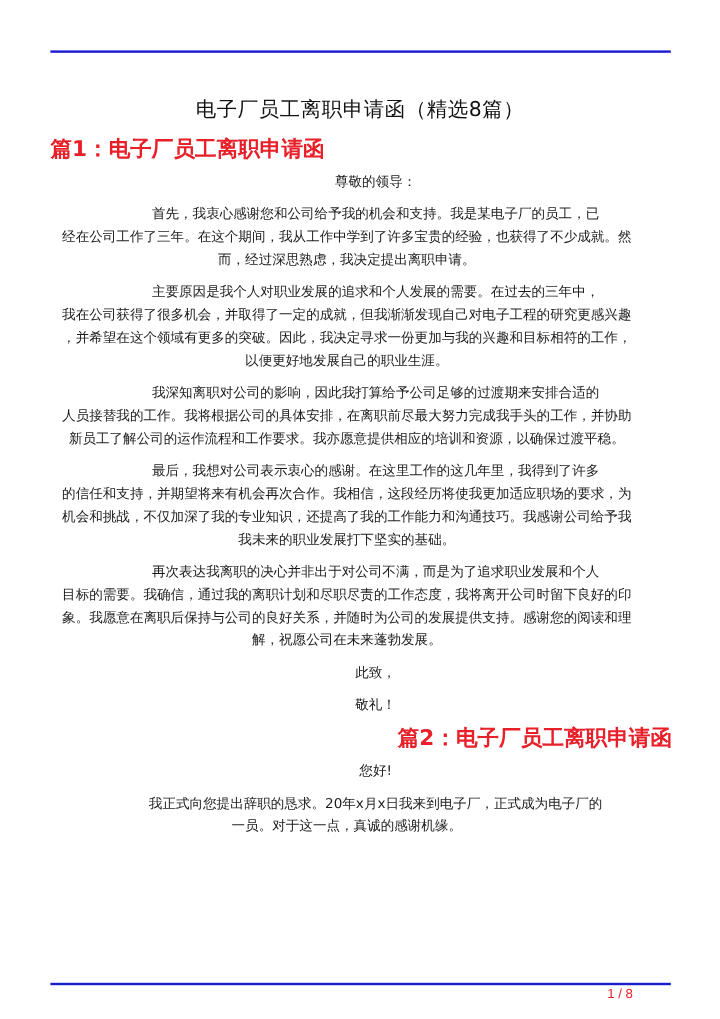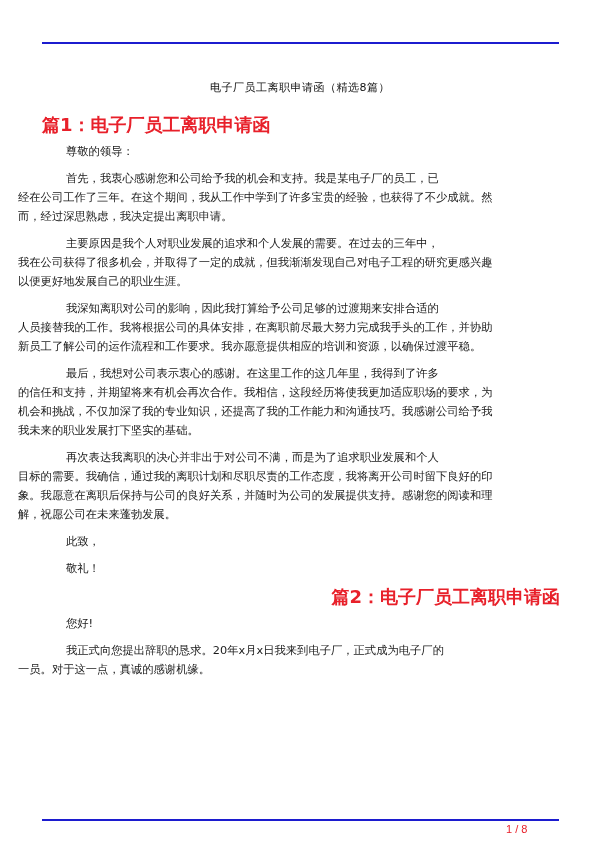--- a/index.html
+++ b/index.html
@@ -2,24 +2,24 @@
 <html><head>
 <meta charset="utf-8">
 <style>
   html, body { margin: 0; padding: 0; background: #ffffff; }
   body { width: 600px; height: 849px; position: relative; overflow: hidden;
          font-family: "DejaVu Sans", "Liberation Sans", sans-serif; color: #1a1a1a; }
   .rule { position: absolute; left: 42px; width: 517px; height: 2px; background: #1c1ccf; }
   .rule.top { top: 42px; }
   .rule.bottom { top: 819px; }
   .title { position: absolute; top: 80px; left: 0; width: 600px; text-align: center;
-           font-size: 11px; color: #111; letter-spacing: 0.5px; }
+           font-size: 17px; color: #111; letter-spacing: 0.5px; }
   .content { position: absolute; left: 42px; width: 518px; top: 112px; }
   .section-heading { color: #e8202a; font-size: 18px; line-height: 22px; margin: 0; }
-  .para { font-size: 11.3px; line-height: 19px; margin: 0 0 8px 0; text-indent: 24px; color: #1a1a1a; }
+  .para { font-size: 11.3px; line-height: 19px; margin: 0 0 8px 0; text-indent: 24px; color: #1a1a1a; text-align: center; }
   .para .ln { display: block; }
   .para .ln.cont { text-indent: 0; margin-left: -24px; }
   .page-number { position: absolute; top: 823px; left: 506px; font-size: 11px; color: #e8202a;
                  font-family: "Liberation Sans", sans-serif; }
   .h1 { margin-top: 2px; margin-bottom: 6px; }
   .h2 { margin-top: 0px; margin-bottom: 6px; text-align: right; }
 </style>
 </head>
 <body>
 
@@ -37,20 +37,21 @@
 
   <p class="para">
     <span class="ln">首先，我衷心感谢您和公司给予我的机会和支持。我是某电子厂的员工，已</span>
     <span class="ln cont">经在公司工作了三年。在这个期间，我从工作中学到了许多宝贵的经验，也获得了不少成就。然</span>
     <span class="ln cont">而，经过深思熟虑，我决定提出离职申请。</span>
   </p>
 
   <p class="para">
     <span class="ln">主要原因是我个人对职业发展的追求和个人发展的需要。在过去的三年中，</span>
     <span class="ln cont">我在公司获得了很多机会，并取得了一定的成就，但我渐渐发现自己对电子工程的研究更感兴趣</span>
+    <span class="ln cont">，并希望在这个领域有更多的突破。因此，我决定寻求一份更加与我的兴趣和目标相符的工作，</span>
     <span class="ln cont">以便更好地发展自己的职业生涯。</span>
   </p>
 
   <p class="para">
     <span class="ln">我深知离职对公司的影响，因此我打算给予公司足够的过渡期来安排合适的</span>
     <span class="ln cont">人员接替我的工作。我将根据公司的具体安排，在离职前尽最大努力完成我手头的工作，并协助</span>
     <span class="ln cont">新员工了解公司的运作流程和工作要求。我亦愿意提供相应的培训和资源，以确保过渡平稳。</span>
   </p>
 
   <p class="para">

